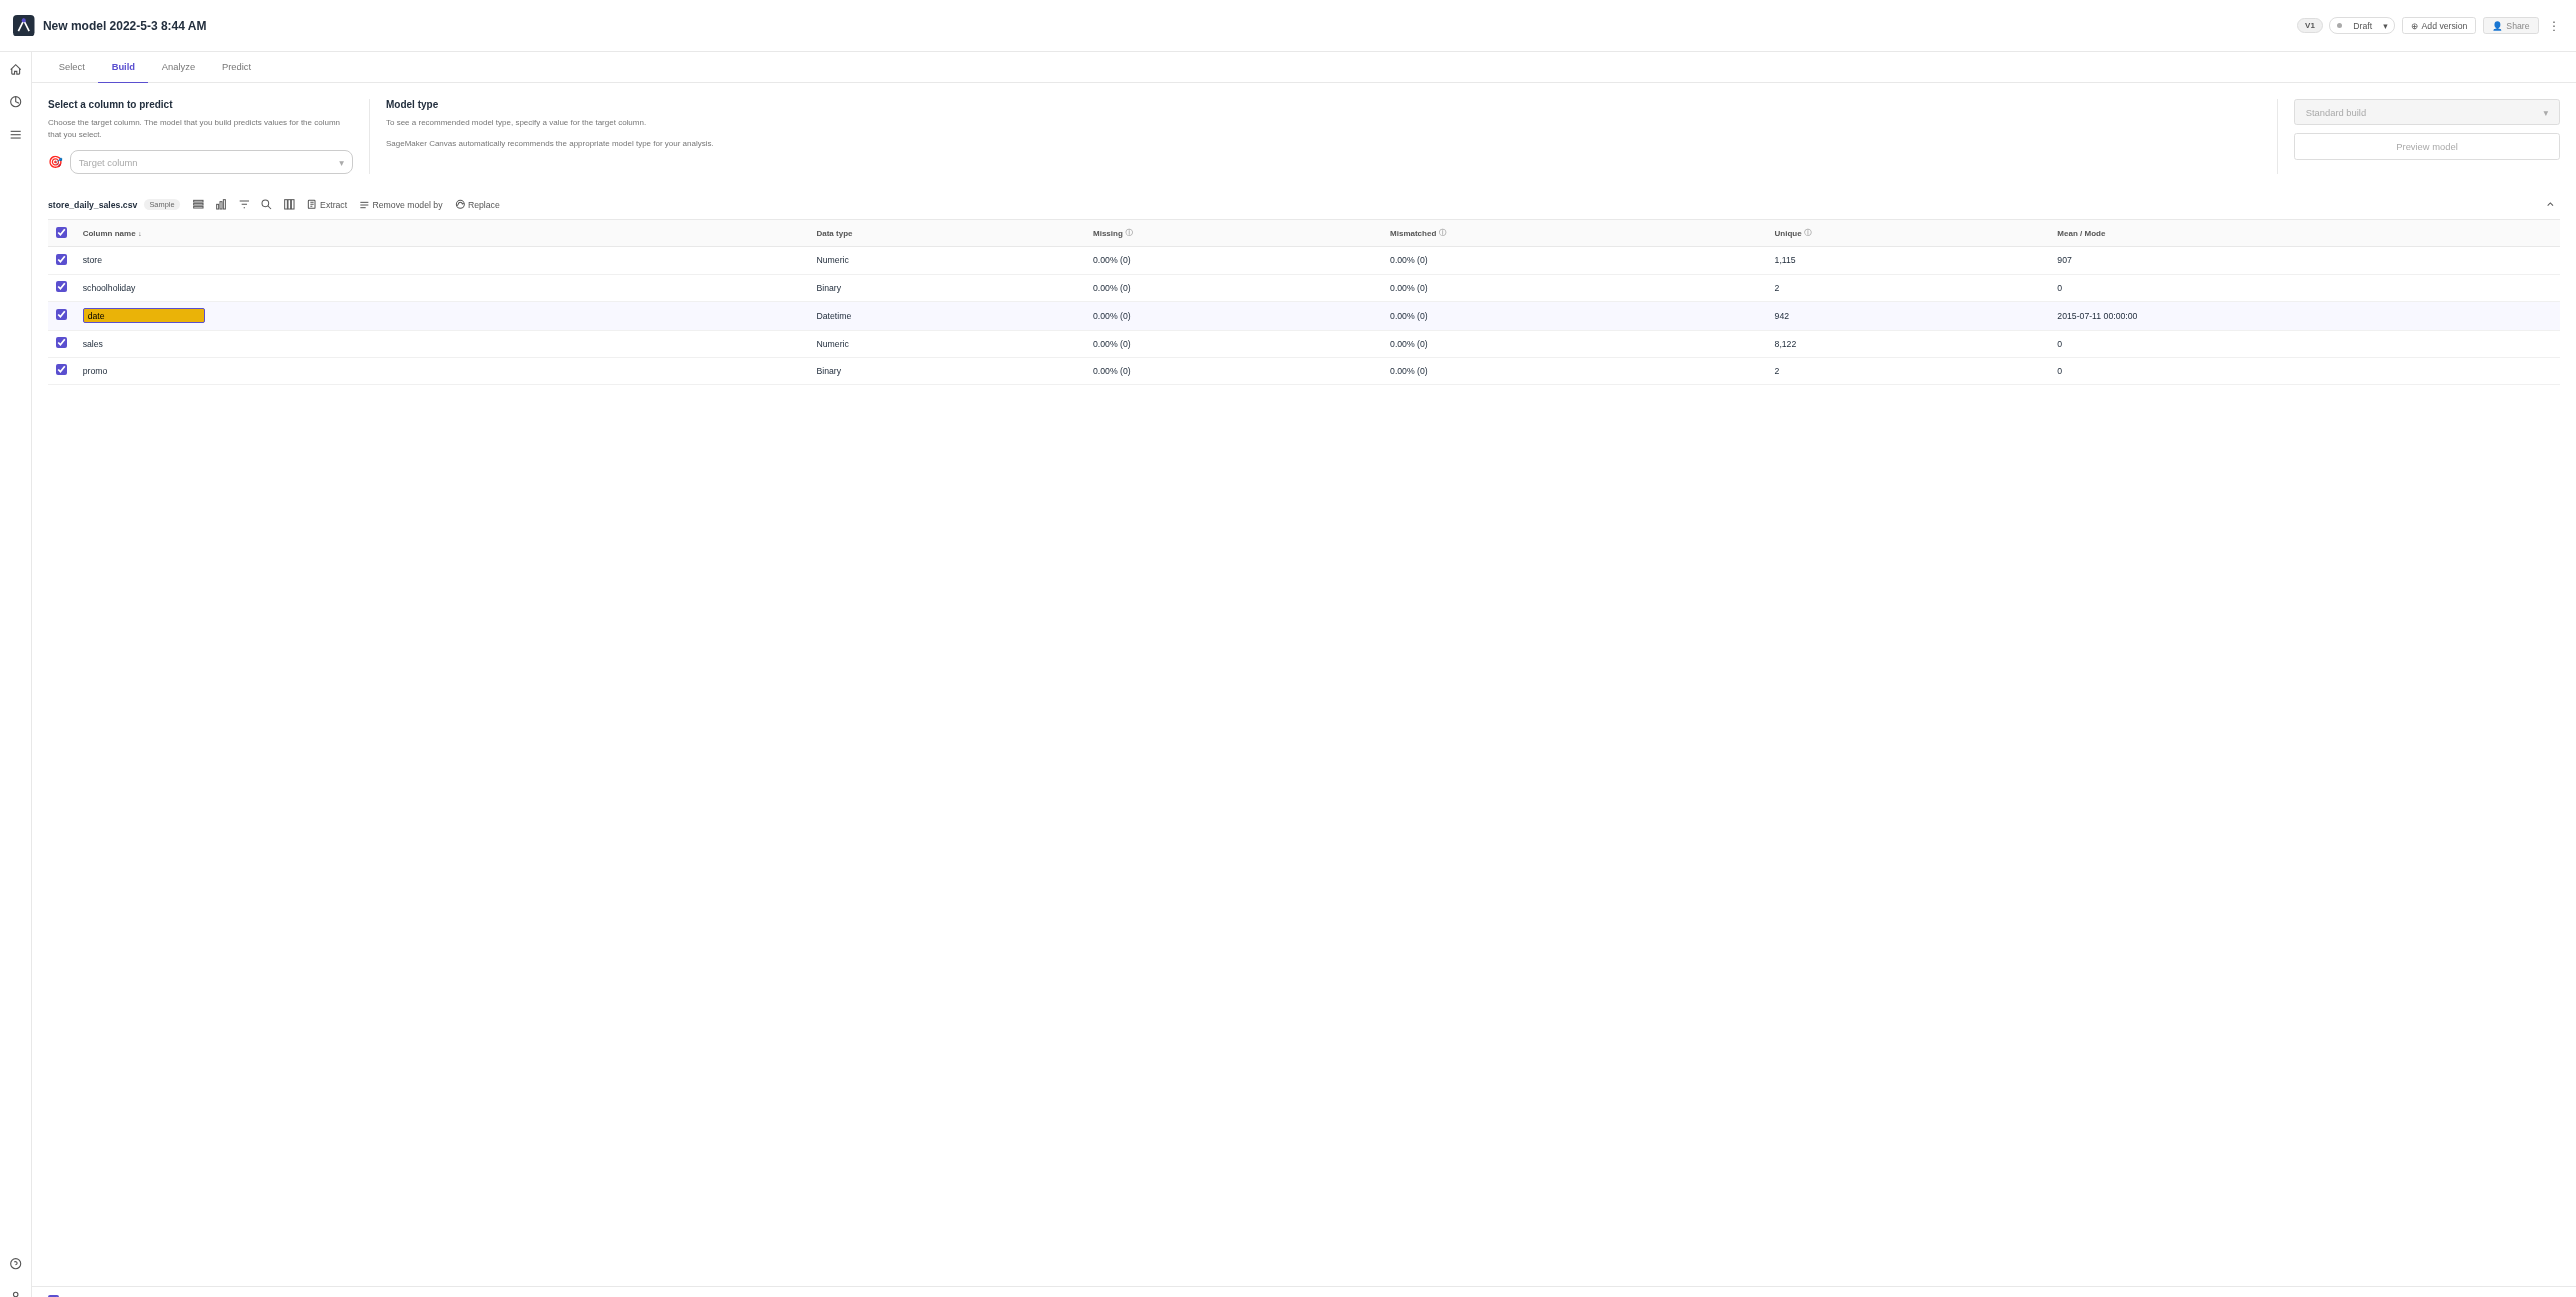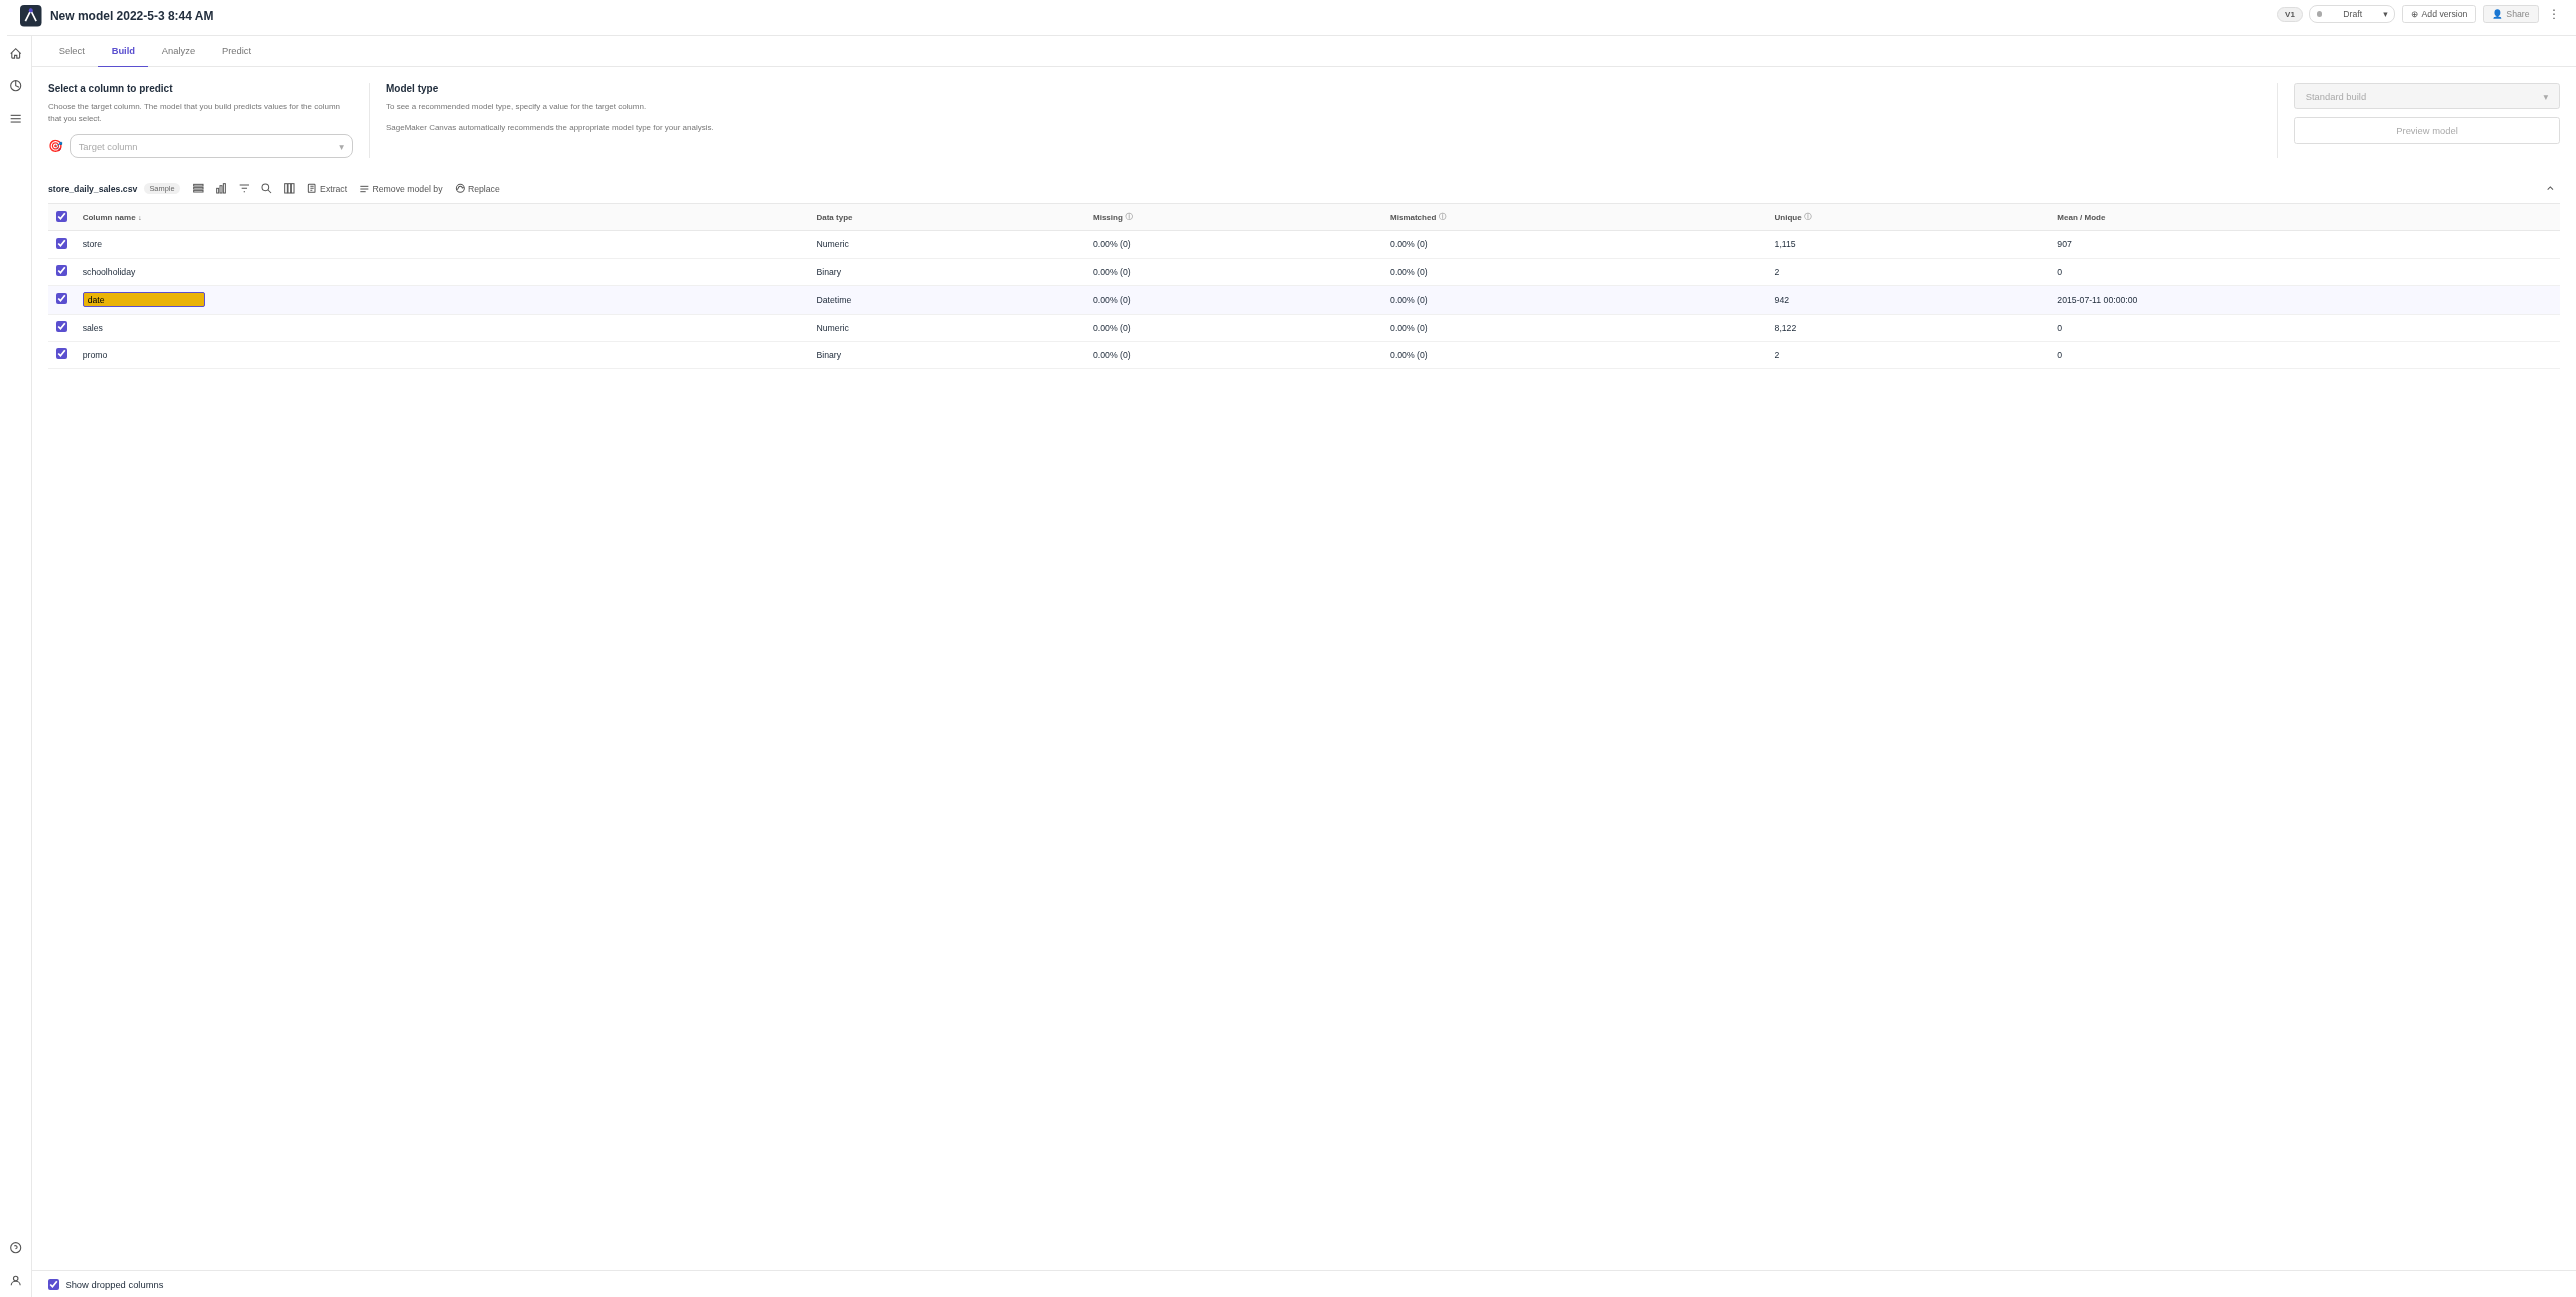--- a/index.html
+++ b/index.html
@@ -1,32 +1,32 @@
 <!DOCTYPE html>
 <html style="font-size:10.7px"><head>
   <meta charset="utf-8">
   <style>
     * { box-sizing: border-box; margin: 0; padding: 0; }
     body { font-family: -apple-system, BlinkMacSystemFont, 'Segoe UI', sans-serif; font-size: 9.4px; color: #232f3e; background: #fff; }
 
     
     .top-header {
-      display: flex; align-items: flex-start; justify-content: space-between;
-      padding: 5.4px 13.4px; border-bottom: 0.7px solid #e8e8e8; height: 36px; margin-left: 7px;
+      display: flex; align-items: center; justify-content: space-between;
+      padding: 5.4px 13.4px; border-bottom: 0.7px solid #e8e8e8; height: 52px;
     }
     .header-left { display: flex; align-items: center; gap: 8px; }
     .logo { width: 21.5px; height: 21.5px; }
     .model-title { font-size: 12px; font-weight: 600; color: #232f3e; }
     .header-right { display: flex; align-items: center; gap: 6.7px; }
     .version-badge {
       background: #f0f0f0; border-radius: 8px; padding: 2px 6.7px;
       font-size: 8px; font-weight: 600; color: #555; border: 0.7px solid #ddd;
     }
     .draft-btn {
-      display: flex; align-items: center; gap: 21px;
+      display: flex; align-items: center; gap: 11px;
       border: 0.7px solid #ddd; border-radius: 8px; padding: 2.7px 6.7px;
       background: #fff; cursor: pointer; font-size: 8.7px; color: #555;
     }
     .draft-dot { width: 5.4px; height: 5.4px; border-radius: 50%; background: #aaa; }
     .add-version-btn {
       display: flex; align-items: center; gap: 3.4px;
       border: 0.7px solid #ddd; border-radius: 2.7px; padding: 2.7px 8px;
       background: #fff; cursor: pointer; font-size: 8.7px; color: #555;
     }
     .share-btn {

